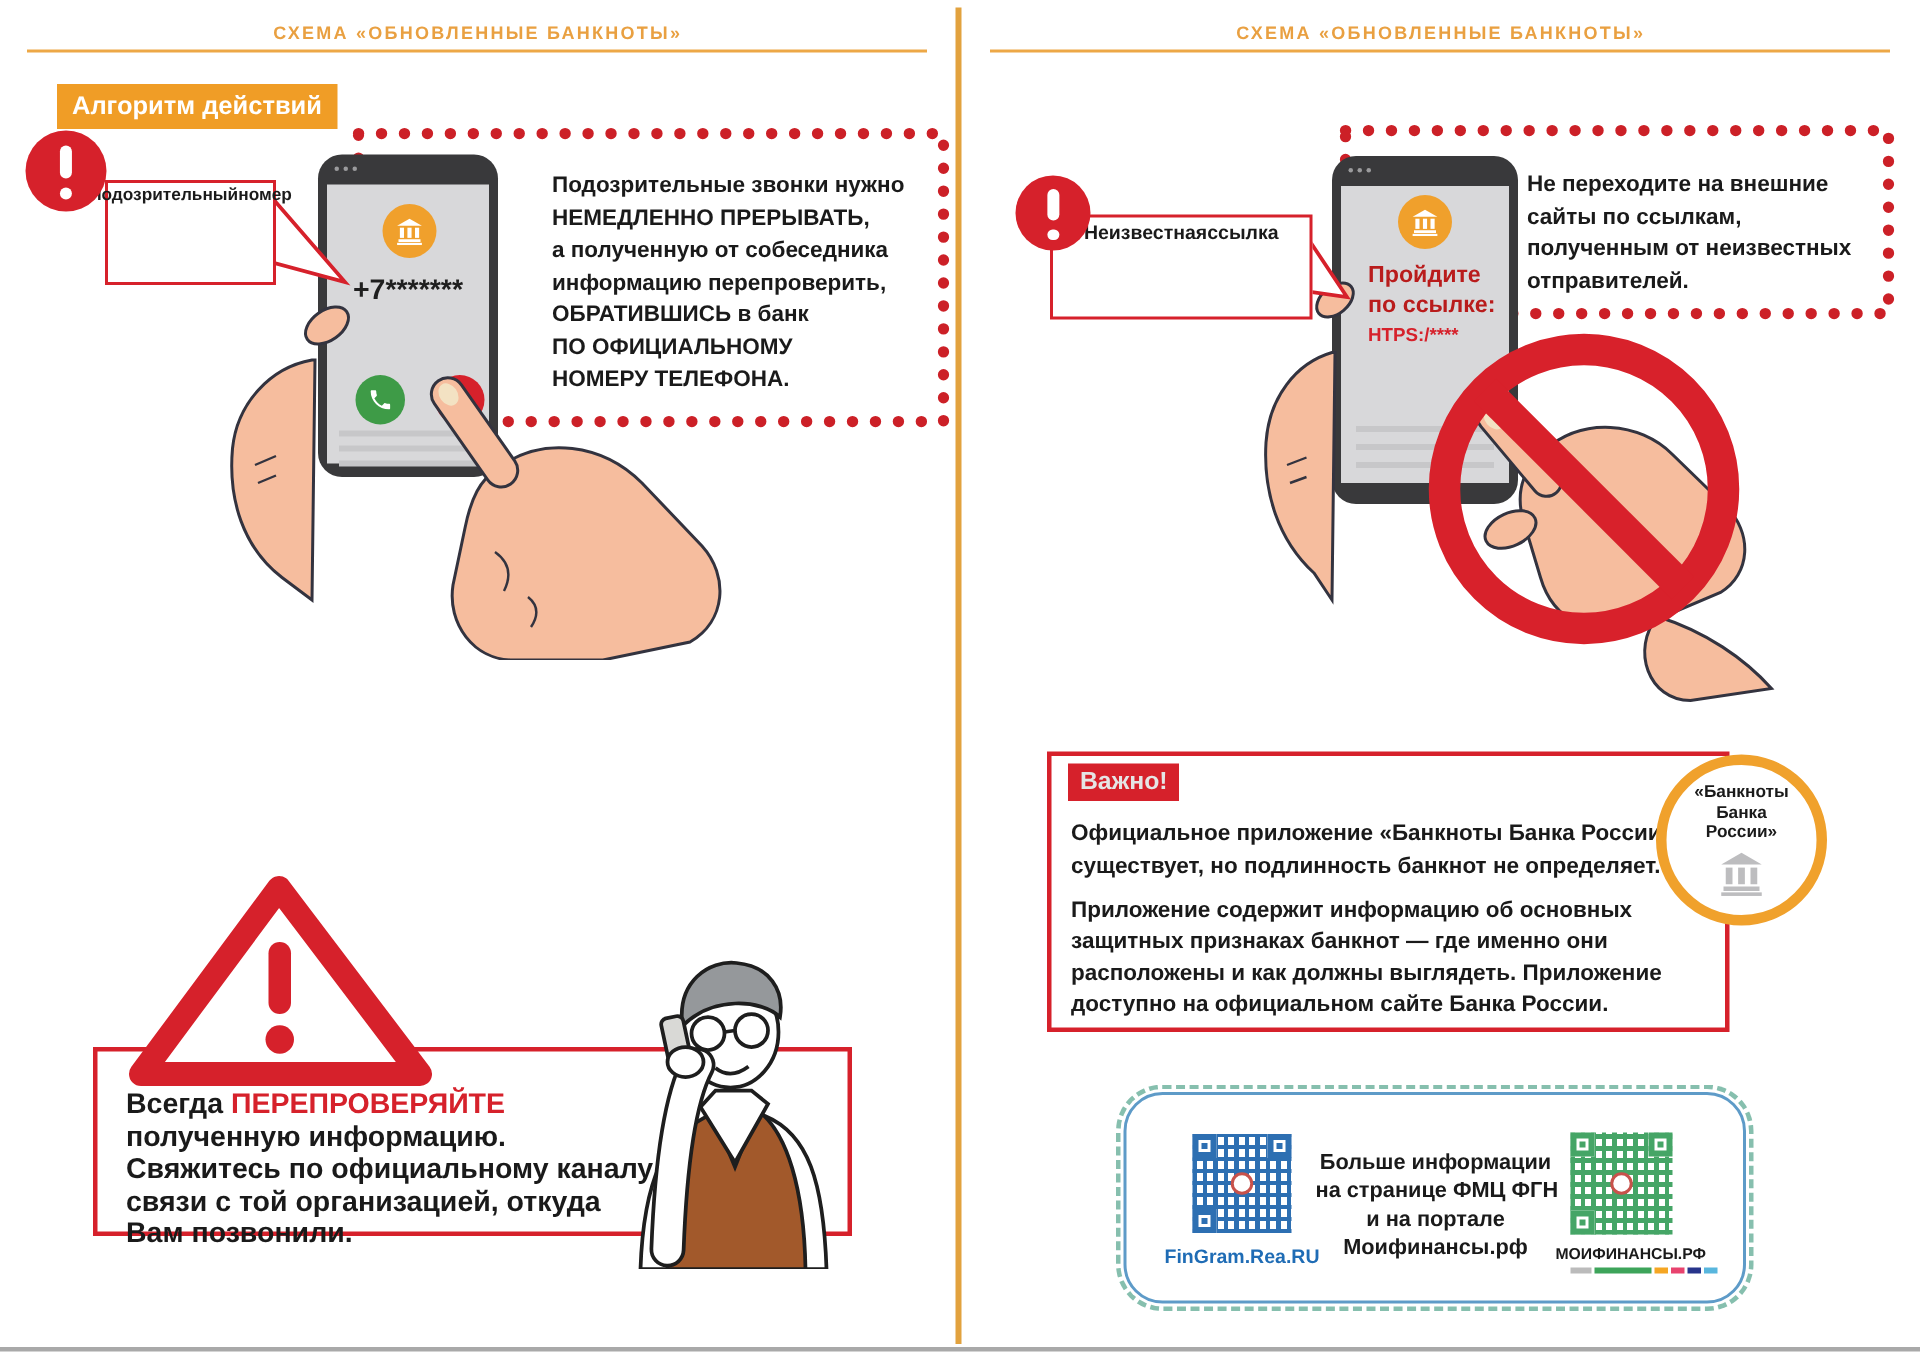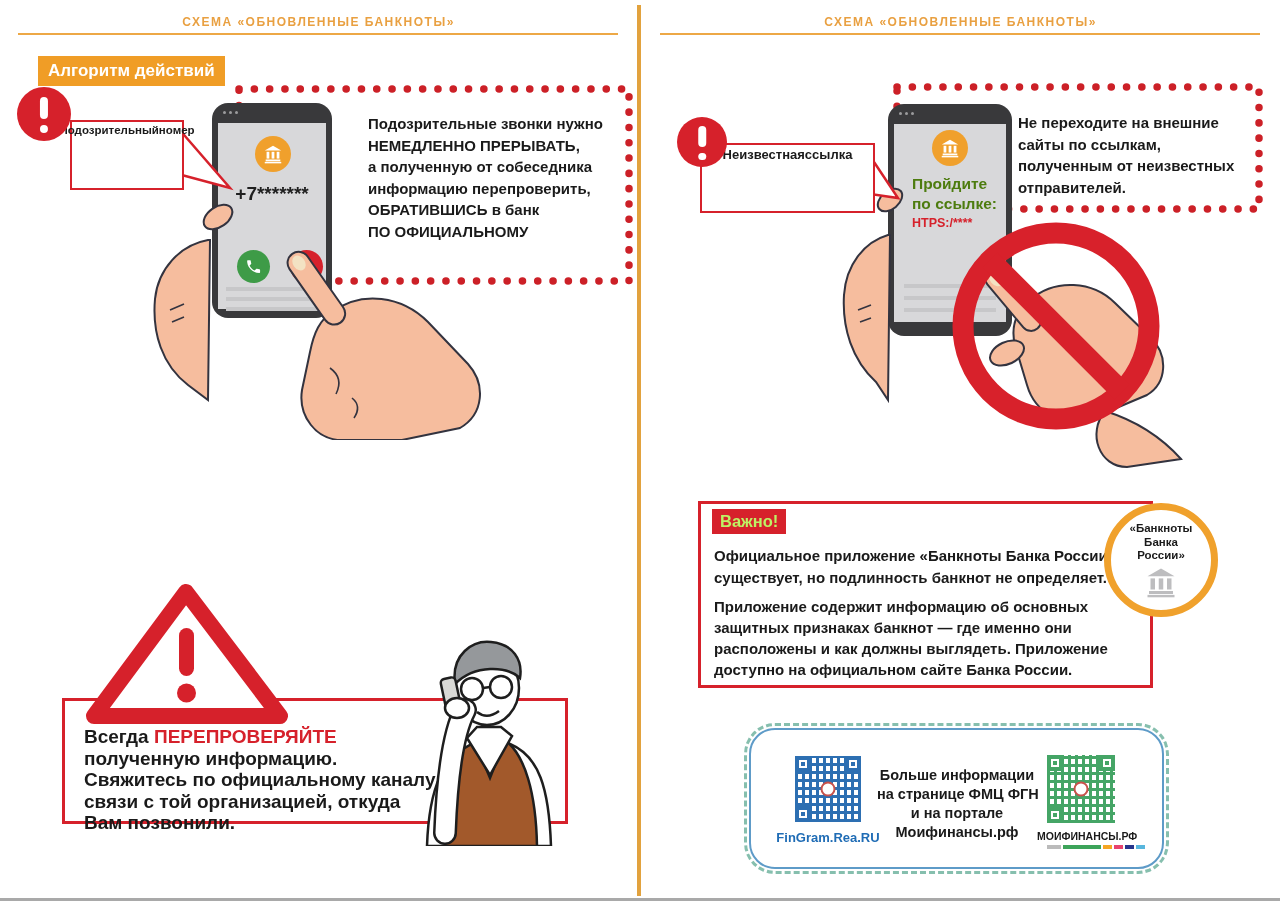--- a/index.html
+++ b/index.html
@@ -7,21 +7,21 @@
         font-family:"Liberation Sans","DejaVu Sans",sans-serif;}
   .abs{position:absolute;}
   
   .hdr{position:absolute;top:15px;text-align:center;font-weight:bold;font-size:12px;
        letter-spacing:1.5px;color:#E9A041;}
   .hdr-line{position:absolute;height:2px;background:#EDA846;}
   .divider{position:absolute;left:637px;top:5px;width:4px;height:891px;background:#E2A23E;}
   .bottom-rule{position:absolute;left:0;top:898px;width:1280px;height:3px;background:#A9A9A9;}
   
   .obadge{position:absolute;background:#F09D26;color:#fff;font-weight:bold;padding:4px 10px;line-height:22px;}
-  .rbadge{position:absolute;background:#D6212B;color:#bef264;font-weight:bold;padding:3px 8px;font-size:16.5px;}
+  .rbadge{position:absolute;background:#D6212B;color:#e5e5e5;font-weight:bold;padding:3px 8px;font-size:16.5px;}
   
   .t{font-weight:bold;color:#1A1A1A;}
   .red{color:#D6212B;}
   .warn-lines div{font-size:15px;line-height:21.5px;font-weight:bold;color:#1A1A1A;}
   
   .alert{position:absolute;background:#D6212B;border-radius:50%;}
   .alert .bar{position:absolute;left:50%;transform:translateX(-50%);top:18%;width:15%;height:42%;
               border-radius:8px;background:#fff;}
   .alert .dot{position:absolute;left:50%;transform:translateX(-50%);bottom:14%;width:15%;height:15%;
               border-radius:50%;background:#fff;}
@@ -67,20 +67,21 @@
     <rect x="5" y="5" width="390" height="192" fill="none" stroke="#CC2027" stroke-width="7.5" stroke-dasharray="0.1 15.2" stroke-linecap="round"></rect>
   </svg>
 
   <div class="abs warn-lines" style="left:368px;top:113px;">
     <div>Подозрительные звонки нужно</div>
     <div class="red">НЕМЕДЛЕННО ПРЕРЫВАТЬ,</div>
     <div>а полученную от собеседника</div>
     <div>информацию перепроверить,</div>
     <div>ОБРАТИВШИСЬ в банк</div>
     <div>ПО ОФИЦИАЛЬНОМУ</div>
+    <div>НОМЕРУ ТЕЛЕФОНА.</div>
   </div>
 
   <div class="phone" style="left:212px;top:103px;width:120px;height:215px;">
     <div class="bezel-dots">
         <i></i>
         <i></i>
         <i></i>
       </div>
     <div class="screen" style="left:6px;top:20px;width:108px;height:186px;">
       <div class="appcircle" style="left:37px;top:13px;width:36px;height:36px;">
@@ -185,21 +186,21 @@
       <div class="appcircle" style="left:38px;top:6px;width:36px;height:36px;">
         <svg width="22" height="22" viewBox="0 0 24 24">
             <path d="M12 3 21 8.2H3Z" fill="#fff"></path>
           <rect x="5" y="9.6" width="3" height="7.4" fill="#fff"></rect>
             <rect x="10.5" y="9.6" width="3" height="7.4" fill="#fff"></rect>
             <rect x="16" y="9.6" width="3" height="7.4" fill="#fff"></rect>
           <rect x="4" y="18" width="16" height="2" fill="#fff"></rect>
             <rect x="3" y="20.6" width="18" height="1.6" fill="#fff"></rect>
           </svg>
       </div>
-      <div class="abs" style="left:18px;top:50px;font-size:15.5px;font-weight:600;color:#4d7c0f;line-height:20px;">
+      <div class="abs" style="left:18px;top:50px;font-size:15.5px;font-weight:600;color:#b91c1c;line-height:20px;">
         <div>Пройдите</div>
         <div>по ссылке:</div>
       </div>
       <div class="abs red" style="left:18px;top:92px;font-size:12.5px;font-weight:bold;">HTPS:/****</div>
       <div class="scr-line" style="left:10px;top:160px;width:92px;"></div>
       <div class="scr-line" style="left:10px;top:172px;width:92px;"></div>
       <div class="scr-line" style="left:10px;top:184px;width:92px;"></div>
     </div>
   </div>
 

